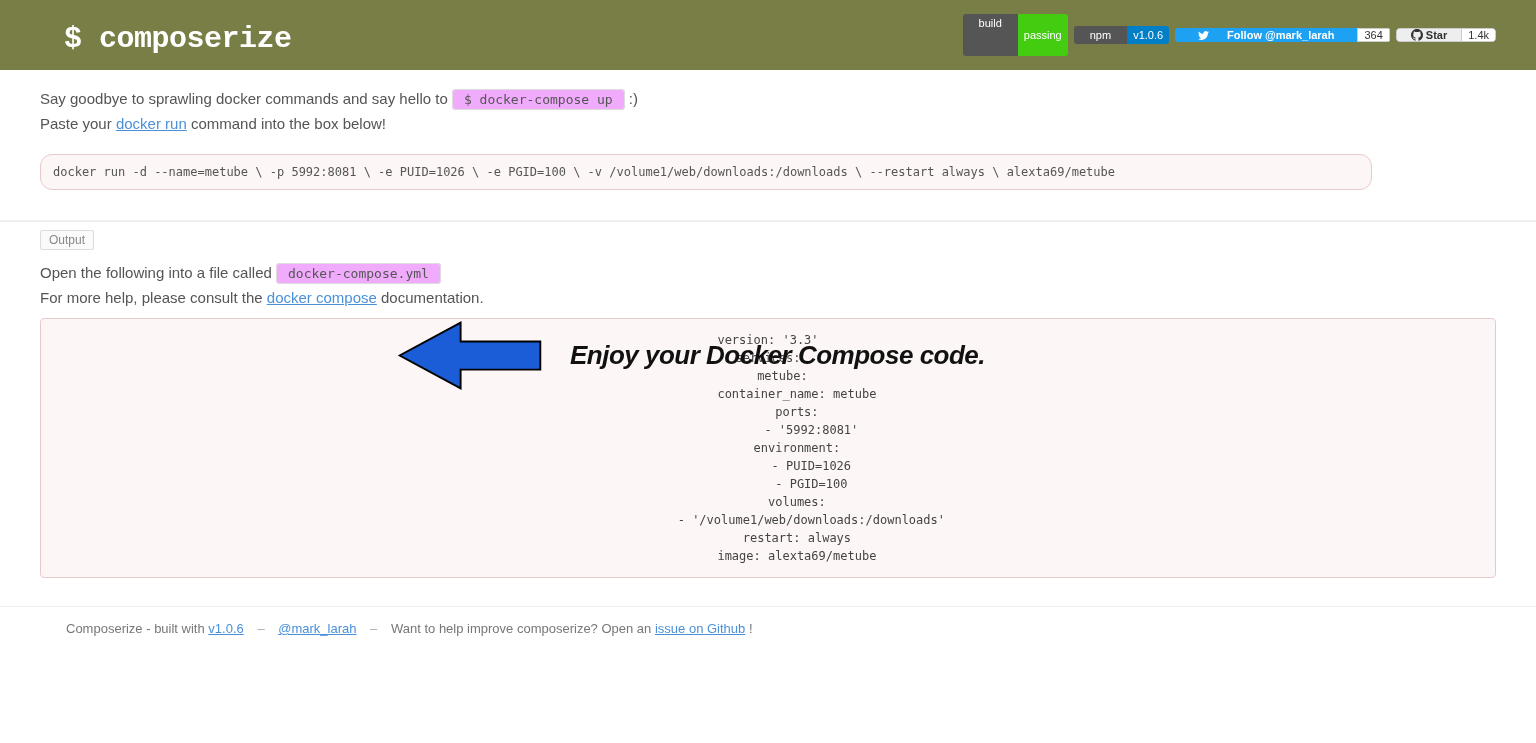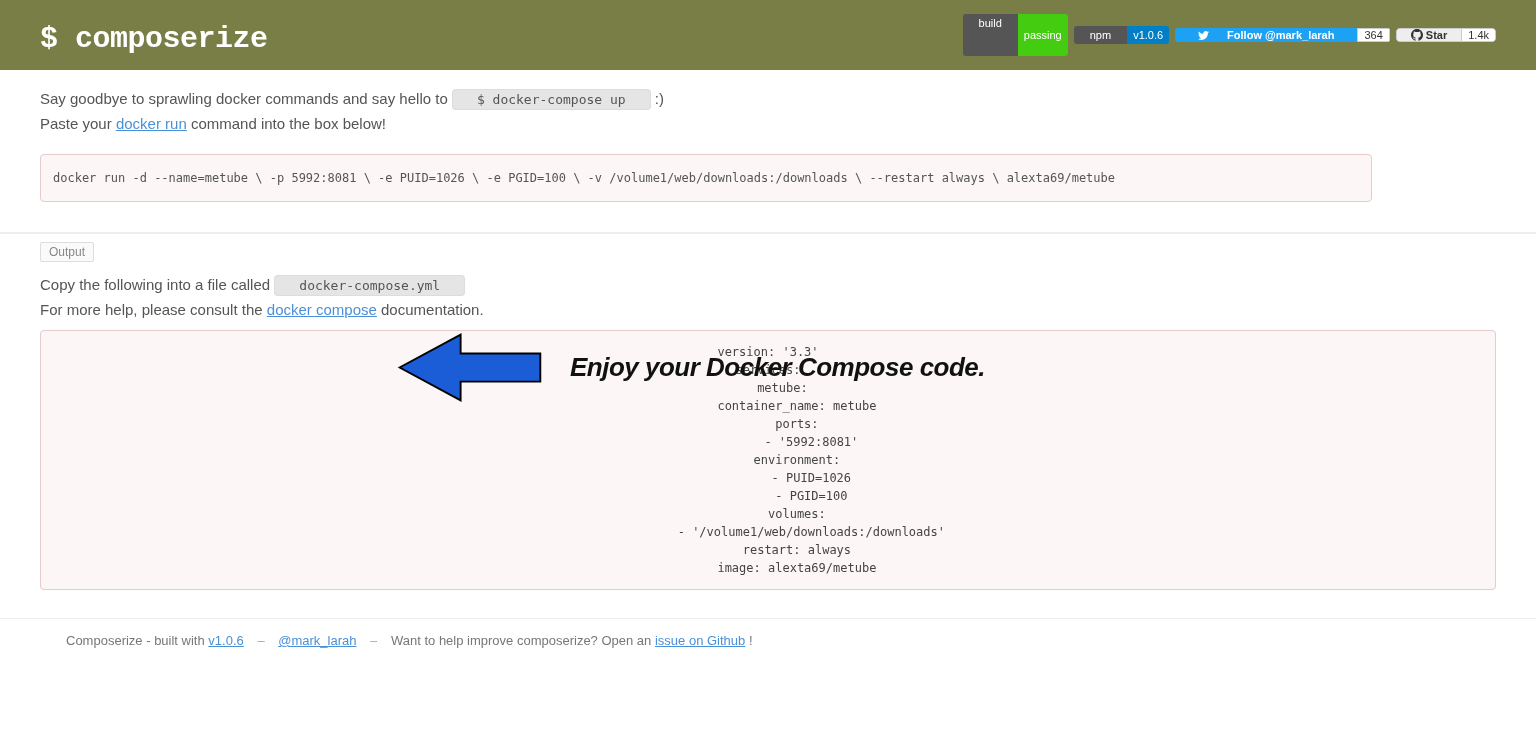--- a/index.html
+++ b/index.html
@@ -10,50 +10,51 @@
     display: flex;
     justify-content: space-between;
     align-items: flex-end;
   }
   .header-title {
     color: #fff;
     font-family: "Courier New", monospace;
     font-size: 30px;
     font-weight: 600;
     letter-spacing: -0.5px;
+    margin-left: 24px;
   }
   .badges { display: flex; gap: 6px; align-items: center; }
   .badge-wrap { display: inline-flex; font-size: 11px; font-family: Arial, sans-serif; border-radius: 3px; overflow: hidden; line-height: 18px; }
   .badge-left { background: #555; color: #fff; padding: 0 16px; }
   .badge-green { background: #4c1; color: #fff; padding: 12px 6px; }
   .badge-blue { background: #3b5998; color: #fff; padding: 0 6px; }
   .gh-btn { display:inline-flex; border:1px solid #ccc; border-radius:4px; overflow:hidden; background:#fafafa; cursor:pointer; }
   .gh-btn .lbl { background:#eee; padding:0 14px; display:flex; gap:3px; align-items:center; font-size:11px; font-weight:600; color:#333; }
   .gh-btn .cnt { background:#fff; padding:0 6px; font-size:11px; color:#333; border-left:1px solid #ccc; }
   .tw-btn { display:inline-flex; border-radius:3px; overflow:hidden; cursor:pointer; }
   .tw-btn .lbl { background:#1da1f2; color:#fff; padding:0 23px; display:flex; gap:18px; align-items:center; font-size:11px; font-weight:600; }
   .tw-btn .cnt { background:#fff; border:1px solid #ccc; padding:0 6px; font-size:11px; color:#333; }
   .content { position:relative; padding: 20px 40px 30px 40px; border-bottom:1px solid #eee; }
   .intro { color:#555; font-size:15px; margin-bottom:8px; }
   .code-inline {
     font-family: monospace; font-size:13px; color:#555;
-    background:#e5e5e5; border:1px solid #ddd; border-radius:4px;
-    padding:2px 24px;
+    background:#f0abfc; border:1px solid #ddd; border-radius:4px;
+    padding:2px 11px;
     text-align:center;
   }
   a.link { color:#4a90d9; text-decoration:underline; }
   .input-box {
     width: 91.5%;
     font-family: monospace;
     font-size: 12px;
     color:#555;
     background:#fdf6f6;
     border:1px solid #e8caca;
-    border-radius:4px;
-    padding:16px 12px;
+    border-radius:12px;
+    padding:10px 12px;
     margin-top:14px;
     outline:none;
   }
   .annotation1 {
     position:absolute; top:6px; left:625px; display:flex; align-items:center; gap:20px;
   }
   .arrow1 { width:110px; height:80px; }
   .ann-text1 { font-family: "Arial Black", "Impact", sans-serif; font-weight: 900; font-style: italic; font-size:26px; color:#111; line-height:1.1; letter-spacing:-0.5px; }
   .output-section { padding: 8px 40px 28px 40px; border-top:1px solid #eee; border-bottom:1px solid #eee; position:relative; }
   .tab {
@@ -125,21 +126,21 @@
     <a href="#" class="link">docker run</a>
     <span> command into the box below!</span>
   </p>
   <input class="input-box" value="docker run -d --name=metube \ -p 5992:8081 \ -e PUID=1026 \ -e PGID=100 \ -v /volume1/web/downloads:/downloads \ --restart always \ alexta69/metube" style="">
 
 </div>
 
 <div class="output-section">
   <span class="tab">Output</span>
   <p class="help">
-    <span>Copy the following into a file called </span>
+    <span>Open the following into a file called </span>
     <span class="code-inline">docker-compose.yml</span>
   </p>
   <p class="help">
     <span>For more help, please consult the </span>
     <a href="#" class="link">docker compose</a>
     <span> documentation.</span>
   </p>
   <div class="code-block">version: '3.3'
 services:
     metube:

